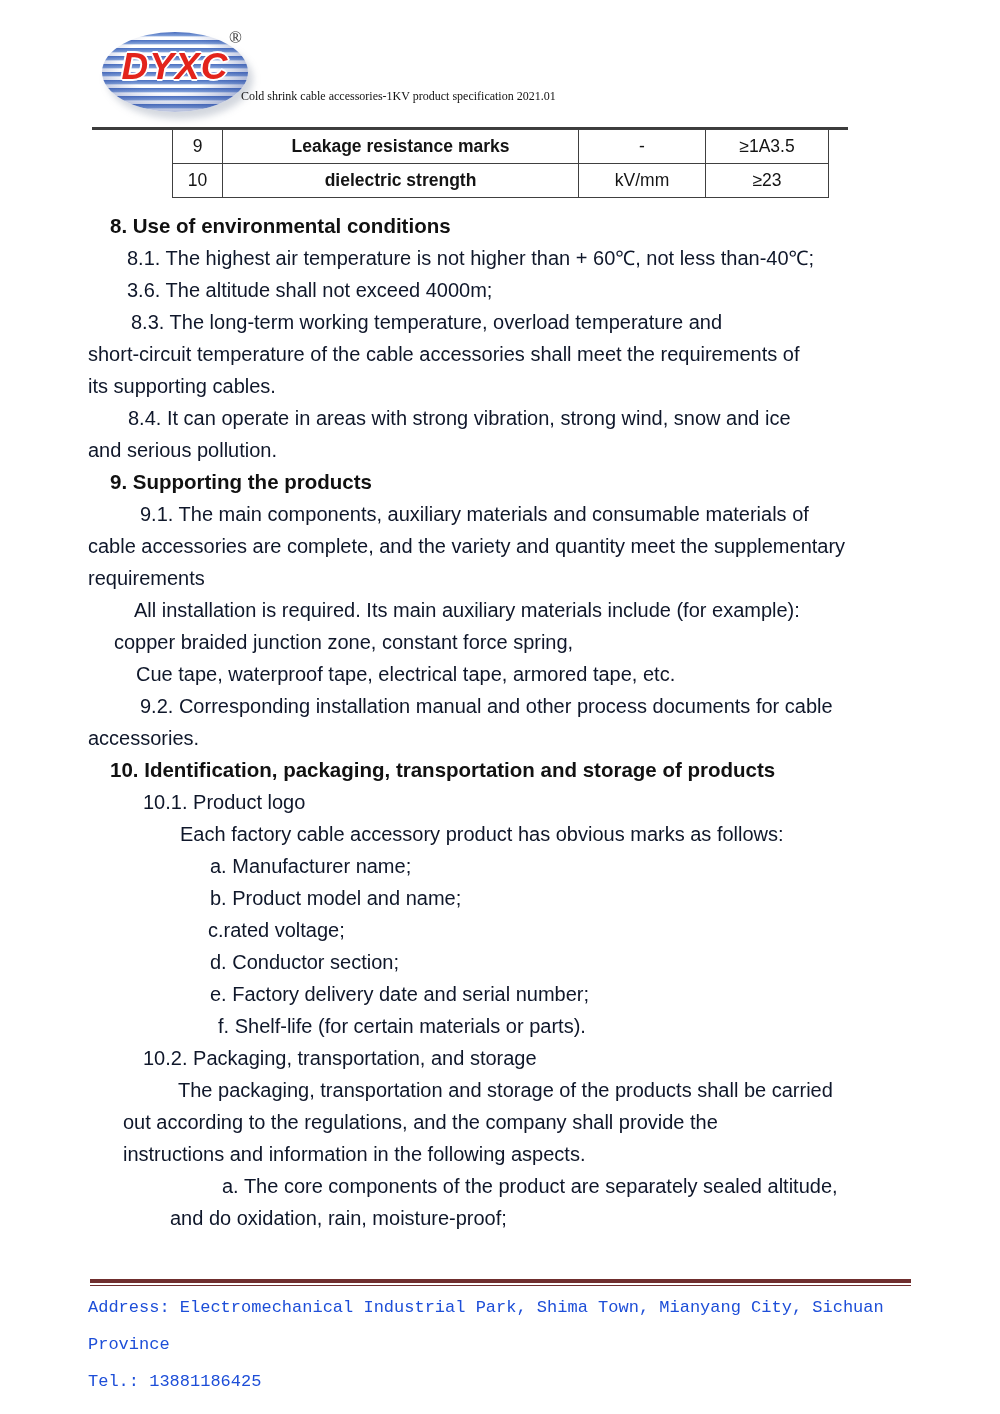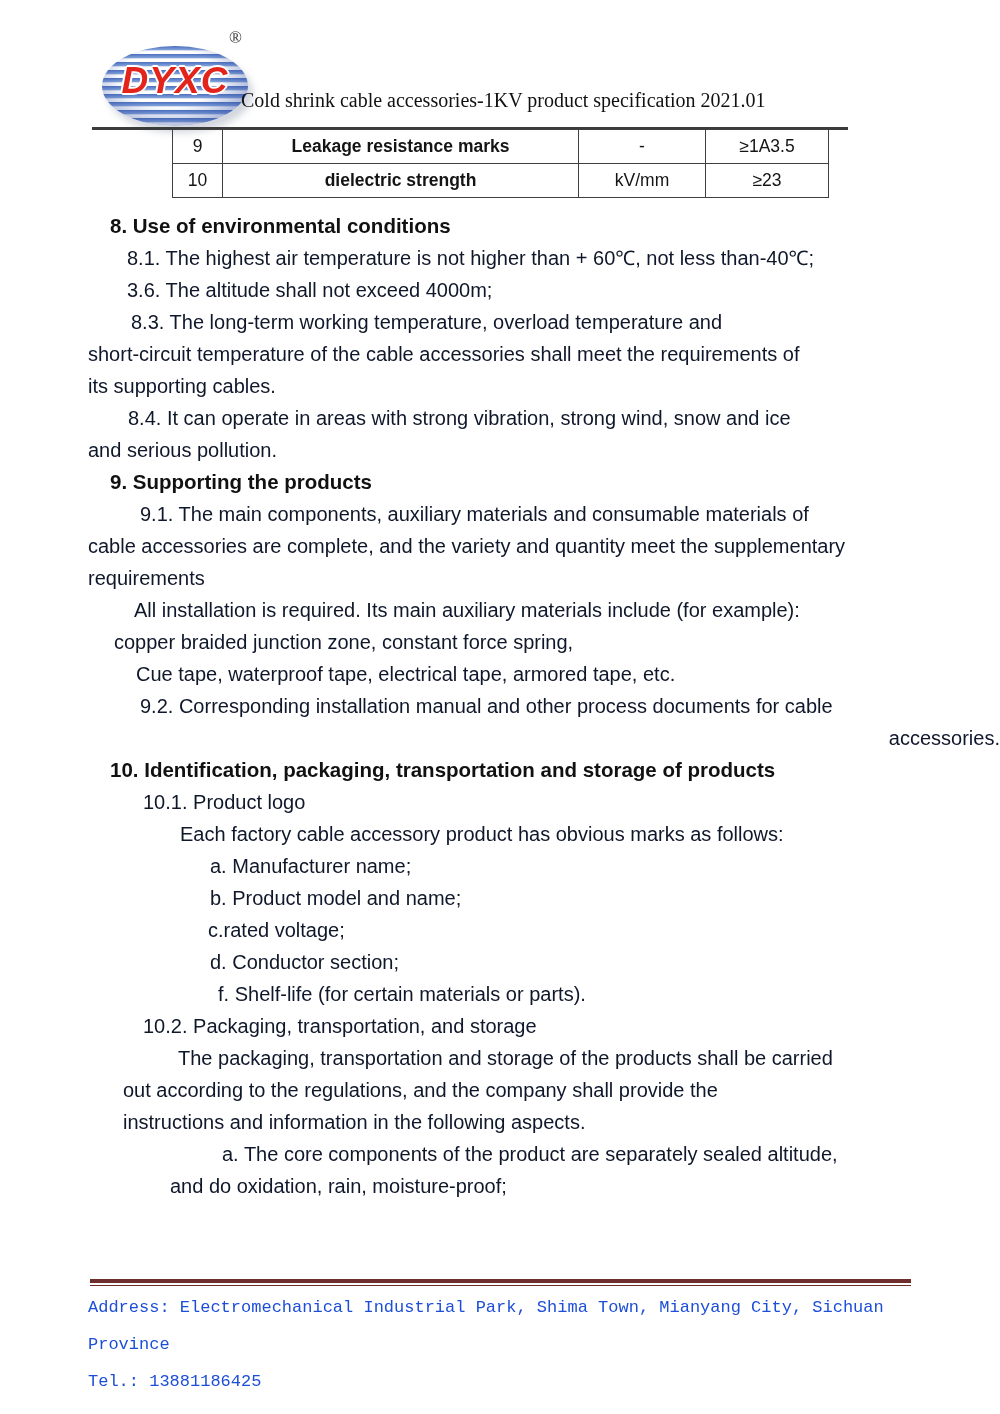--- a/index.html
+++ b/index.html
@@ -6,21 +6,21 @@
   .page{
     position:relative;
     width:1000px;height:1414px;
     background:#ffffff;
     font-family:"Liberation Sans", sans-serif;
     color:#1c1c1c;
     overflow:hidden;
   }
 
   
-  .logo{position:absolute;left:102px;top:46px;width:146px;height:80px;text-decoration:underline;}
+  .logo{position:absolute;left:102px;top:32px;width:146px;height:80px;text-decoration:underline;}
   .logo-oval{
     position:absolute;left:0;top:0;width:146px;height:80px;border-radius:50%;
     background:
       radial-gradient(ellipse at 46% 40%, rgba(255,255,255,0) 42%, rgba(54,80,160,0.45) 78%, rgba(40,62,140,0.8) 100%),
       repeating-linear-gradient(180deg, #4a6fc0 0px, #7e9ed8 3.5px, #ffffff 5px, #ffffff 7.5px, #4a6fc0 8px);
     box-shadow:5px 7px 7px rgba(130,140,160,0.35);
   }
   .logo-text{
     position:absolute;left:0;top:14px;width:146px;text-align:center;
     font-size:37px;font-weight:bold;font-style:italic;letter-spacing:1px;
@@ -29,21 +29,21 @@
                 -1px -1px 0 #fff,1px -1px 0 #fff,-1px 1px 0 #fff,1px 1px 0 #fff;
   }
   .reg-mark{position:absolute;left:229px;top:28px;font-size:17px;color:#3a3a3a;
     font-family:"Liberation Serif", serif;}
   .hdr-company{
     position:absolute;left:0;top:66px;width:850px;text-align:right;
     font-family:"Liberation Serif", serif;font-size:16px;color:#111;
   }
   .hdr-title{
     position:absolute;left:241px;top:89px;
-    font-family:"Liberation Serif", serif;font-size:20px;color:#111;
+    font-family:"Liberation Serif", serif;font-size:12px;color:#111;
   }
   .hdr-rule{position:absolute;left:92px;top:127px;width:756px;height:2.5px;background:#3c3c3c;}
 
   
   .spec-table{
     position:absolute;left:172px;top:129px;width:656px;
     border-collapse:collapse;table-layout:fixed;
   }
   .spec-table td{
     border:1.4px solid #404040;
@@ -116,28 +116,29 @@
       <div class="bl" style="margin-left: 128px;">8.4. It can operate in areas with strong vibration, strong wind, snow and ice</div>
       <div class="bl" style="margin-left: 88px;">and serious pollution.</div>
       <div class="bl bold" style="margin-left: 110px;">9. Supporting the products</div>
       <div class="bl" style="margin-left: 140px;">9.1. The main components, auxiliary materials and consumable materials of</div>
       <div class="bl" style="margin-left: 88px;">cable accessories are complete, and the variety and quantity meet the supplementary</div>
       <div class="bl" style="margin-left: 88px;">requirements</div>
       <div class="bl" style="margin-left: 134px;">All installation is required. Its main auxiliary materials include (for example):</div>
       <div class="bl" style="margin-left: 114px;">copper braided junction zone, constant force spring,</div>
       <div class="bl" style="margin-left: 136px;">Cue tape, waterproof tape, electrical tape, armored tape, etc.</div>
       <div class="bl" style="margin-left: 140px;">9.2. Corresponding installation manual and other process documents for cable</div>
-      <div class="bl" style="margin-left: 88px; text-align: right;">accessories.</div>
+      <div class="bl" style="margin-left: 88px;">accessories.</div>
       <div class="bl bold" style="margin-left: 110px;">10. Identification, packaging, transportation and storage of products</div>
       <div class="bl" style="margin-left: 143px;">10.1. Product logo</div>
       <div class="bl" style="margin-left: 180px;">Each factory cable accessory product has obvious marks as follows:</div>
       <div class="bl" style="margin-left: 210px;">a. Manufacturer name;</div>
       <div class="bl" style="margin-left: 210px;">b. Product model and name;</div>
       <div class="bl" style="margin-left: 208px;">c.rated voltage;</div>
       <div class="bl" style="margin-left: 210px;">d. Conductor section;</div>
+      <div class="bl" style="margin-left: 210px;">e. Factory delivery date and serial number;</div>
       <div class="bl" style="margin-left: 218px;">f. Shelf-life (for certain materials or parts).</div>
       <div class="bl" style="margin-left: 143px;">10.2. Packaging, transportation, and storage</div>
       <div class="bl" style="margin-left: 178px;">The packaging, transportation and storage of the products shall be carried</div>
       <div class="bl" style="margin-left: 123px;">out according to the regulations, and the company shall provide the</div>
       <div class="bl" style="margin-left: 123px;">instructions and information in the following aspects.</div>
       <div class="bl" style="margin-left: 222px;">a. The core components of the product are separately sealed altitude,</div>
       <div class="bl" style="margin-left: 170px;">and do oxidation, rain, moisture-proof;</div>
     </div>
 
   <div class="ftr-rule"></div>

